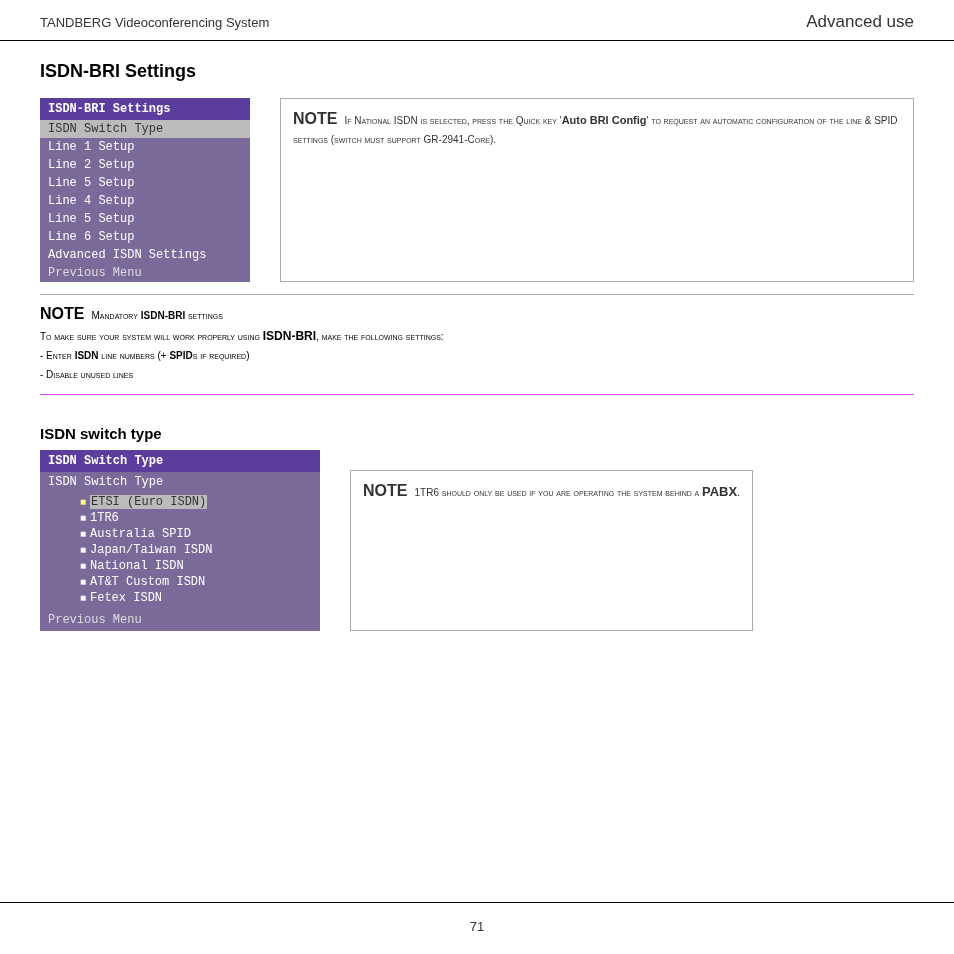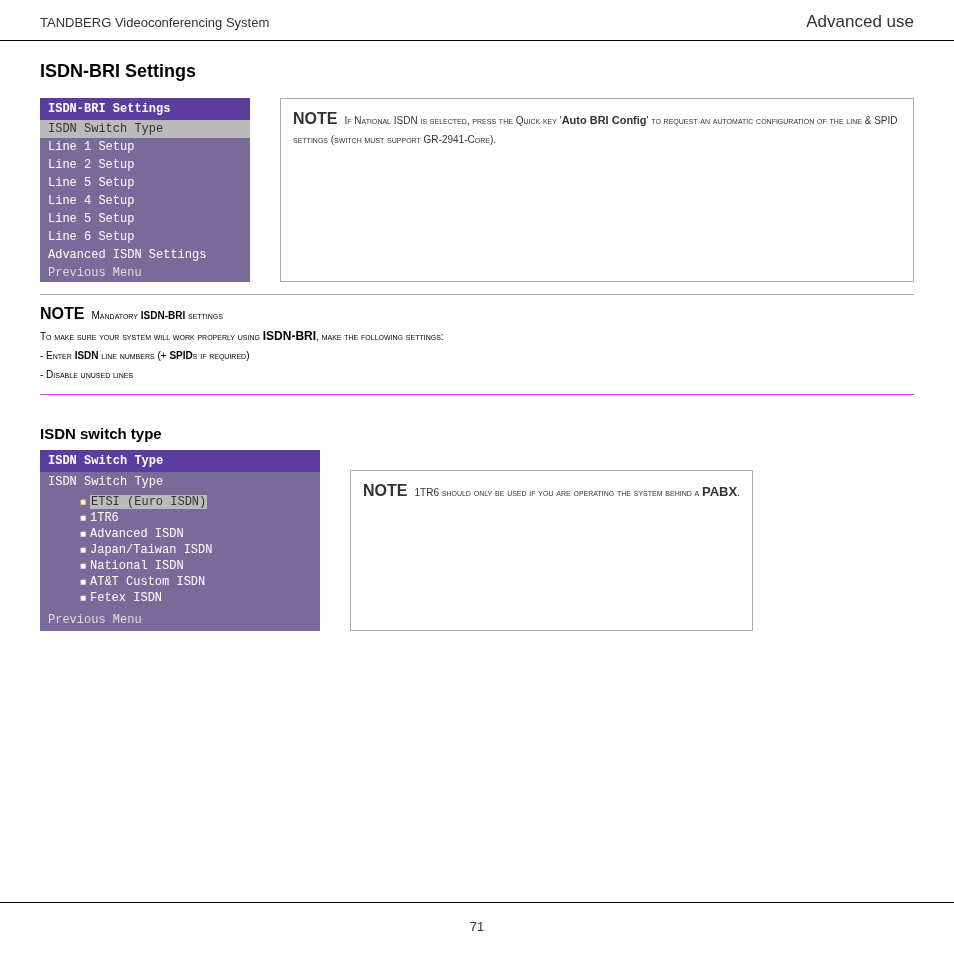--- a/index.html
+++ b/index.html
@@ -330,21 +330,21 @@
                 <span class="switch-option-text option-highlight">ETSI (Euro ISDN)</span>
               </div>
 
               <div class="switch-option">
                 <span class="bullet">■</span>
                 <span class="switch-option-text">1TR6</span>
               </div>
 
               <div class="switch-option">
                 <span class="bullet">■</span>
-                <span class="switch-option-text">Advanced ISDN</span>
+                <span class="switch-option-text">Australia SPID</span>
               </div>
 
               <div class="switch-option">
                 <span class="bullet">■</span>
                 <span class="switch-option-text">Japan/Taiwan ISDN</span>
               </div>
 
               <div class="switch-option">
                 <span class="bullet">■</span>
                 <span class="switch-option-text">National ISDN</span>

